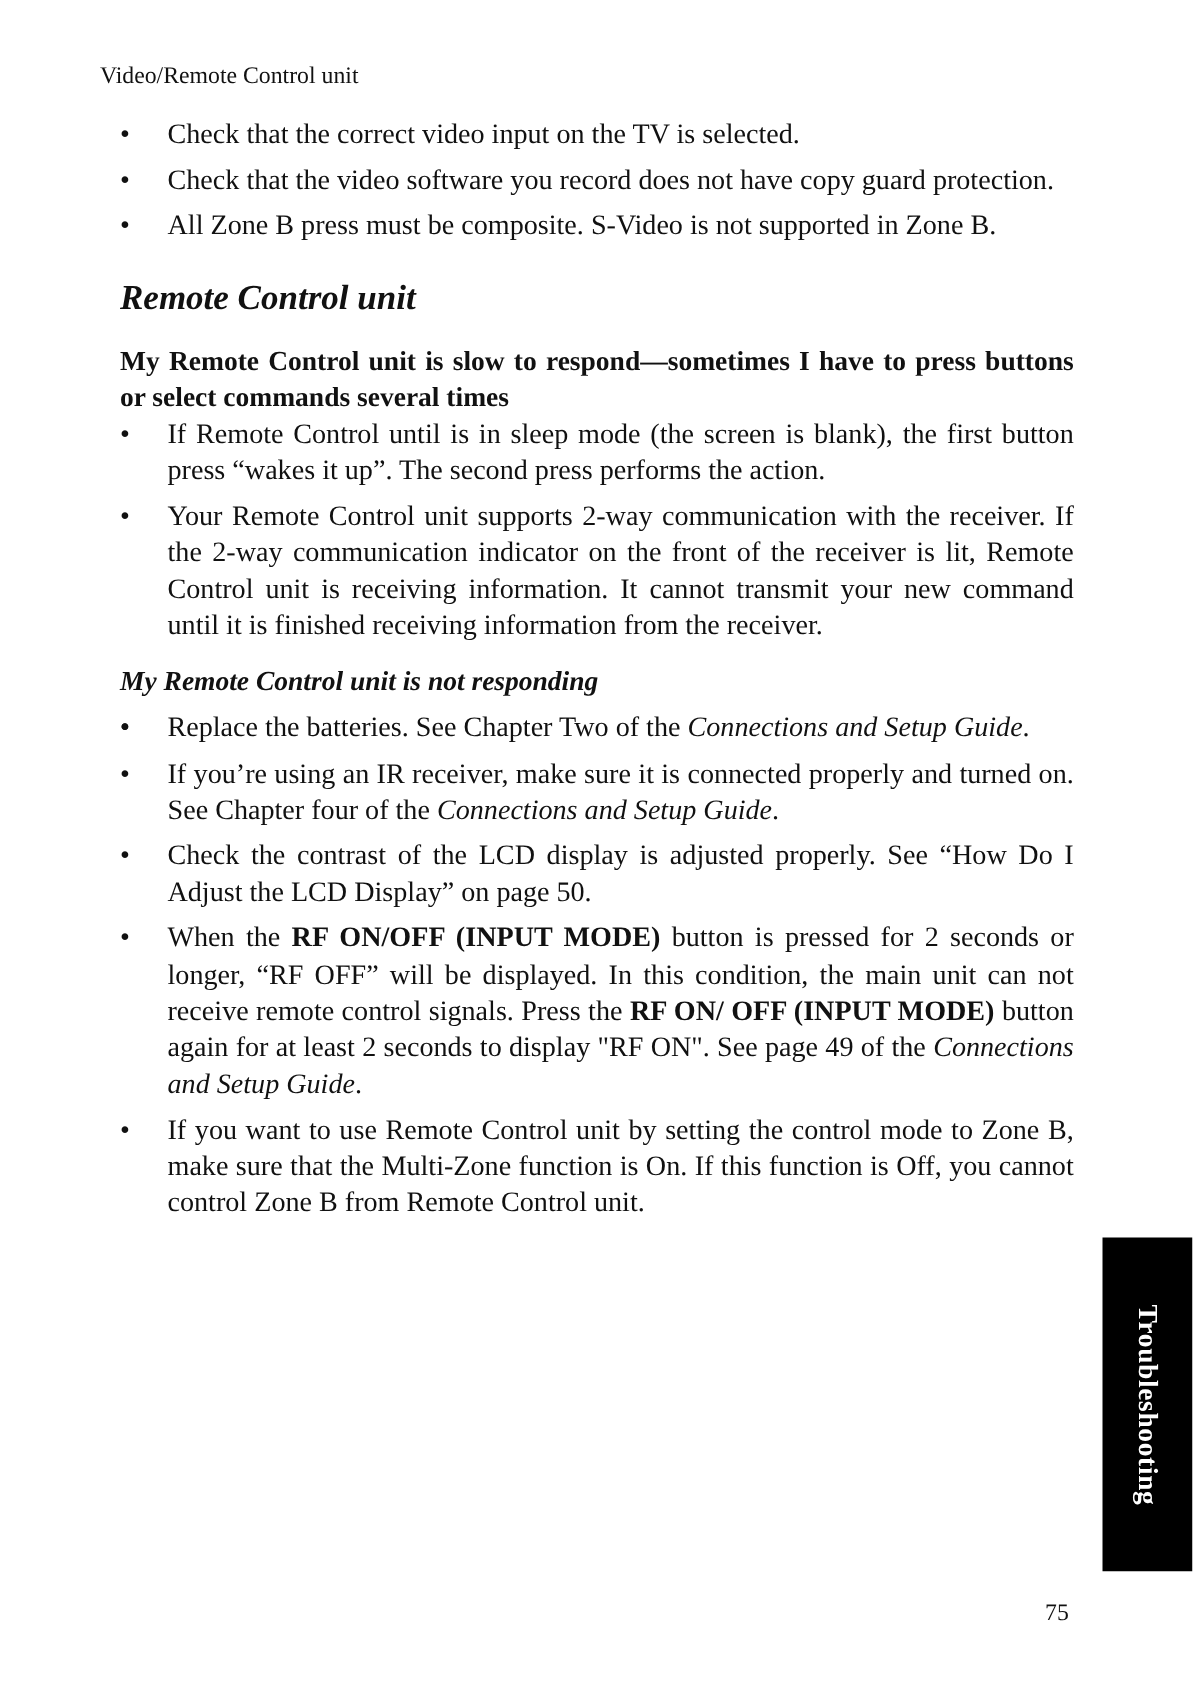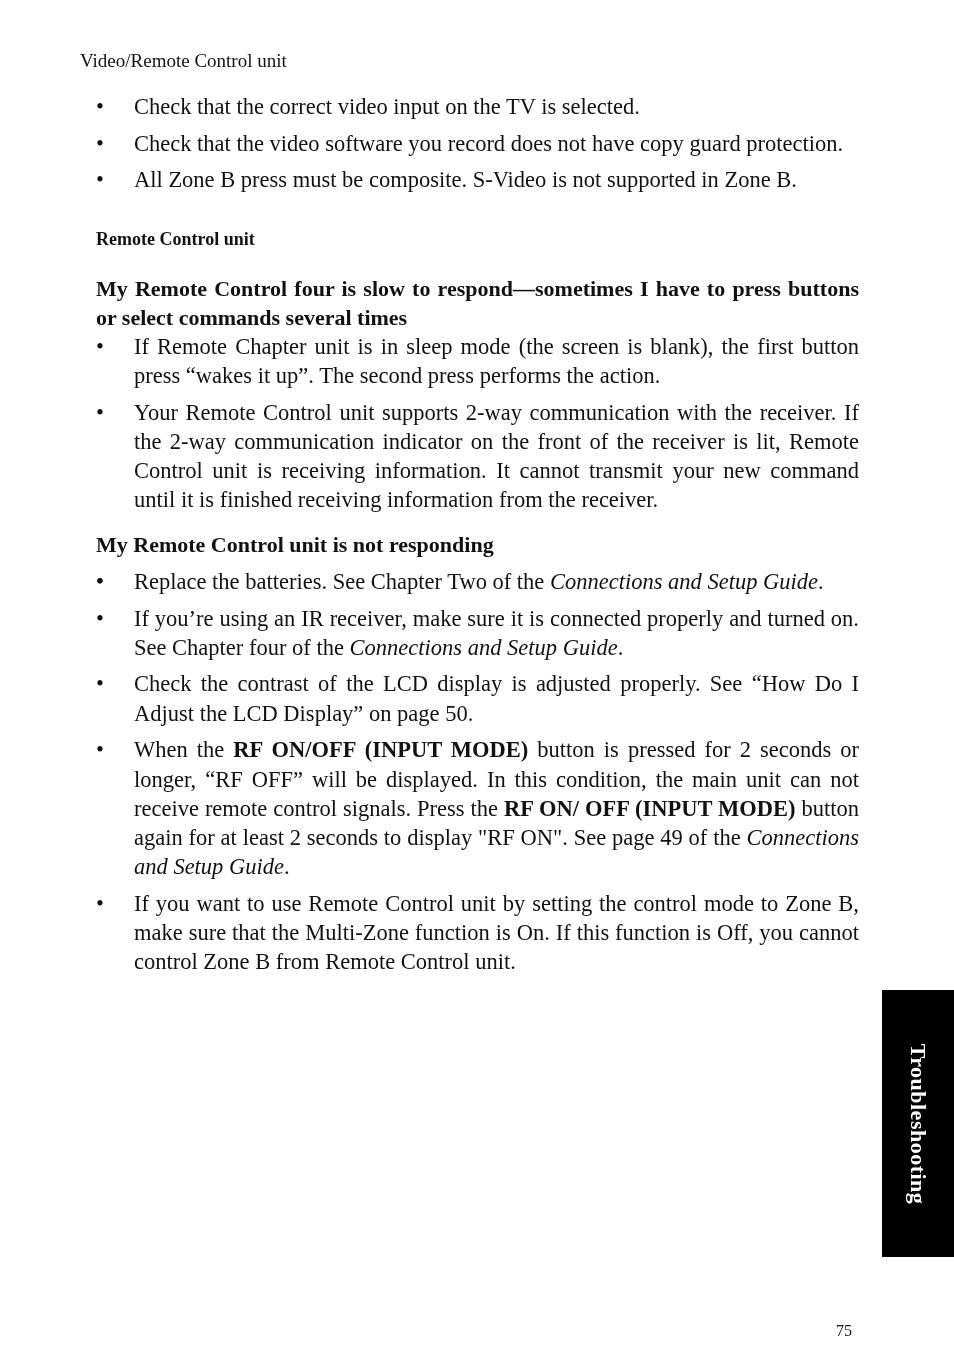--- a/index.html
+++ b/index.html
@@ -18,62 +18,63 @@
   ul.bullets { list-style: none; margin: 0; padding: 0; }
   ul.bullets li {
     position: relative; padding-left: 38px;
     font-size: 22.5px; line-height: 29.2px;
     text-align: justify; margin-bottom: 7.5px;
   }
   ul.bullets li .bullet {
     position: absolute; left: 0; top: 0; width: 14px; text-align: left;
   }
   .section-title {
-    font-weight: bold; font-size: 18px; line-height: 32px;
+    font-weight: bold; font-size: 28px; line-height: 32px;
     margin: 28px 0 0 0;
+    font-style: italic;
   }
   .sub-heading {
     font-weight: bold; font-size: 22px; line-height: 29px;
     text-align: justify;
   }
   .sub-heading.first { margin-top: 19px; }
-  .sub-heading.second { margin-top: 16px; }
+  .sub-heading.second { margin-top: 16px; font-style: italic; }
   em { font-style: italic; }
   strong { font-weight: bold; }
   .side-tab {
     position: absolute; left: 882px; top: 990px; width: 72px; height: 267px;
     background: #000000;
   }
   .side-tab-label {
     position: absolute; left: 50%; top: 50%;
     transform: translate(-50%, -50%) rotate(90deg);
     color: #ffffff; font-weight: bold; font-size: 22px; white-space: nowrap;
     letter-spacing: 0.5px;
   }
   .page-number {
-    position: absolute; left: 836px; top: 1322px; font-size: 16px;
+    position: absolute; left: 836px; top: 1280px; font-size: 19px;
   }
 </style>
 </head>
 <body>
 
 <div class="running-head">Video/Remote Control unit</div>
 
 <div class="content">
   <ul class="bullets">
     <li><span class="bullet">•</span><span>Check that the correct video input on the TV is selected.</span></li>
     <li><span class="bullet">•</span><span>Check that the video software you record does not have copy guard protection.</span></li>
     <li><span class="bullet">•</span><span>All Zone B press must be composite. S-Video is not supported in Zone B.</span></li>
   </ul>
 
   <h2 class="section-title">Remote Control unit</h2>
 
-  <div class="sub-heading first">My Remote Control four is slow to respond—sometimes I have to press buttons or select commands several times</div>
+  <div class="sub-heading first">My Remote Control unit is slow to respond—sometimes I have to press buttons or select commands several times</div>
   <ul class="bullets">
-    <li><span class="bullet">•</span><span>If Remote Chapter unit is in sleep mode (the screen is blank), the first button press “wakes it up”. The second press performs the action.</span></li>
+    <li><span class="bullet">•</span><span>If Remote Control until is in sleep mode (the screen is blank), the first button press “wakes it up”. The second press performs the action.</span></li>
     <li><span class="bullet">•</span><span>Your Remote Control unit supports 2-way communication with the receiver. If the 2-way communication indicator on the front of the receiver is lit, Remote Control unit is receiving information. It cannot transmit your new command until it is finished receiving information from the receiver.</span></li>
   </ul>
 
   <div class="sub-heading second">My Remote Control unit is not responding</div>
   <ul class="bullets">
     <li><span class="bullet">•</span></li>
     <li><span class="bullet">•</span><span>Replace the batteries. See Chapter Two of the </span><em>Connections and Setup Guide</em><span>.</span></li>
     <li><span class="bullet">•</span><span>If you’re using an IR receiver, make sure it is connected properly and turned on. See Chapter four of the </span><em>Connections and Setup Guide</em><span>.</span></li>
     <li><span class="bullet">•</span><span>Check the contrast of the LCD display is adjusted properly. See “How Do I Adjust the LCD Display” on page 50.</span></li>
     <li><span class="bullet">•</span><span>When the </span><strong>RF ON/OFF (INPUT MODE)</strong><span> button is pressed for 2 seconds or longer, “RF OFF” will be displayed. In this condition, the main unit can not receive remote control signals. Press the </span><strong>RF ON/ OFF (INPUT MODE)</strong><span> button again for at least 2 seconds to display "RF ON". See page 49 of the </span><em>Connections and Setup Guide</em><span>.</span></li>

